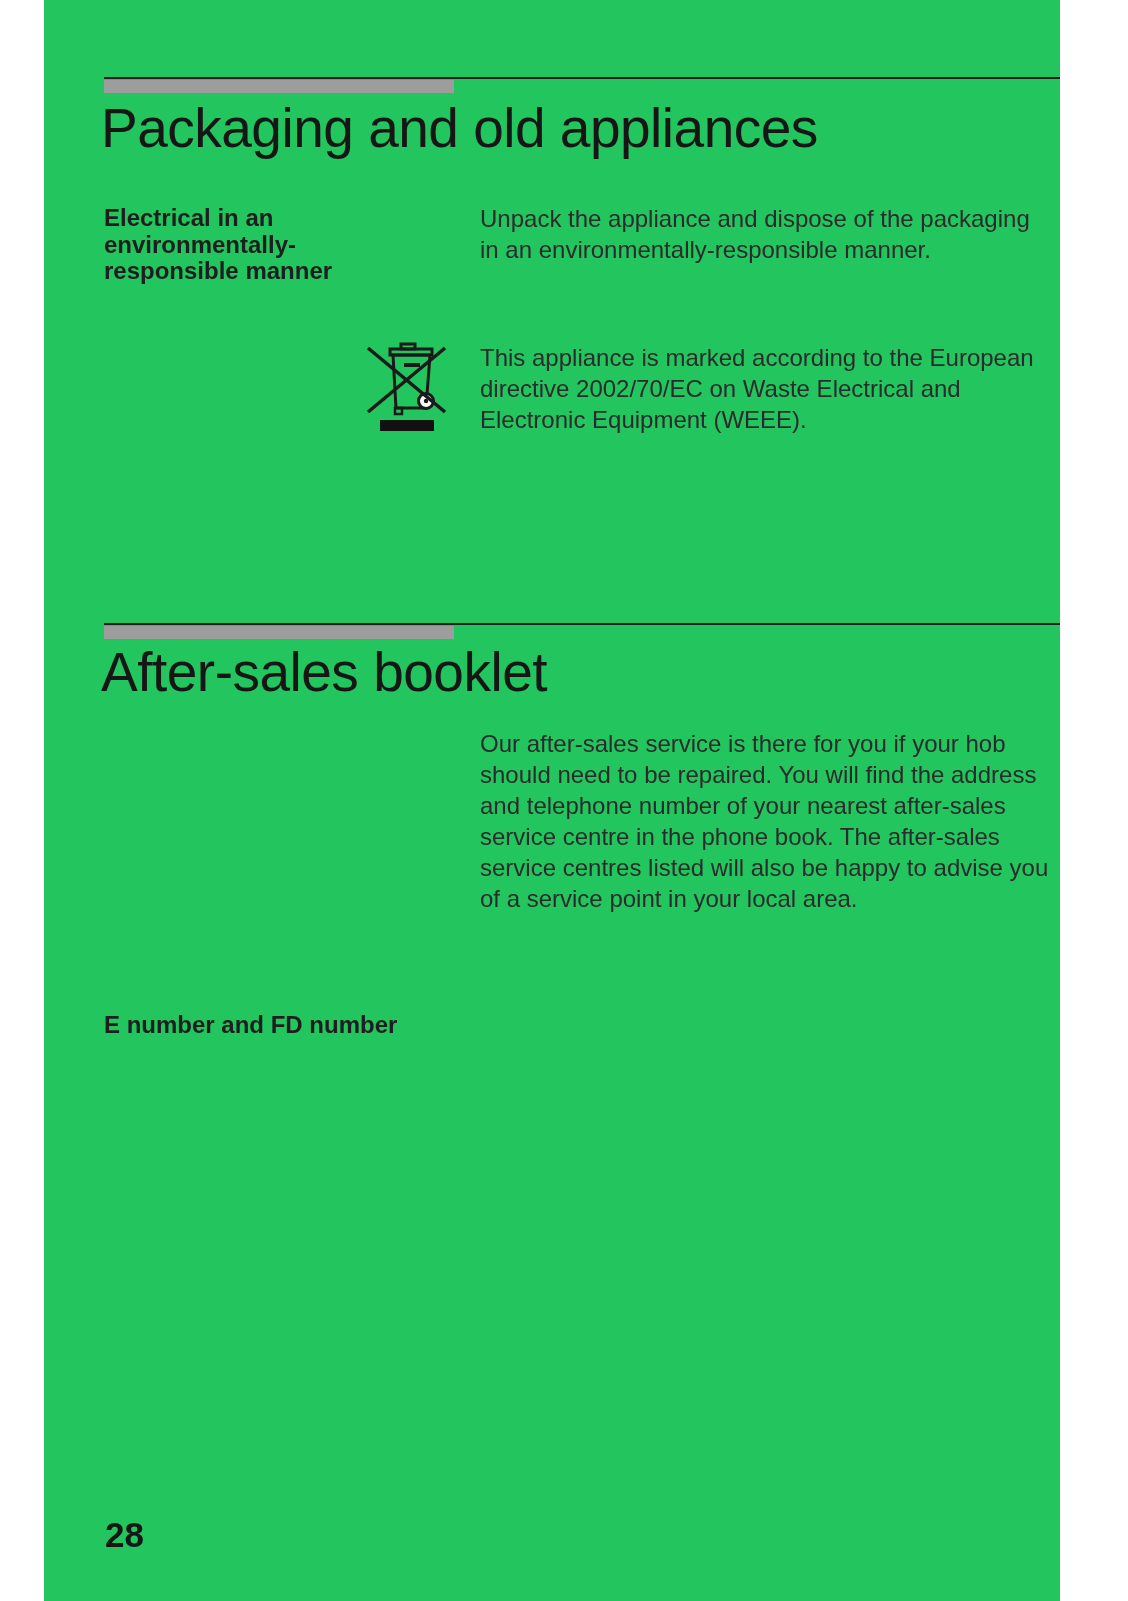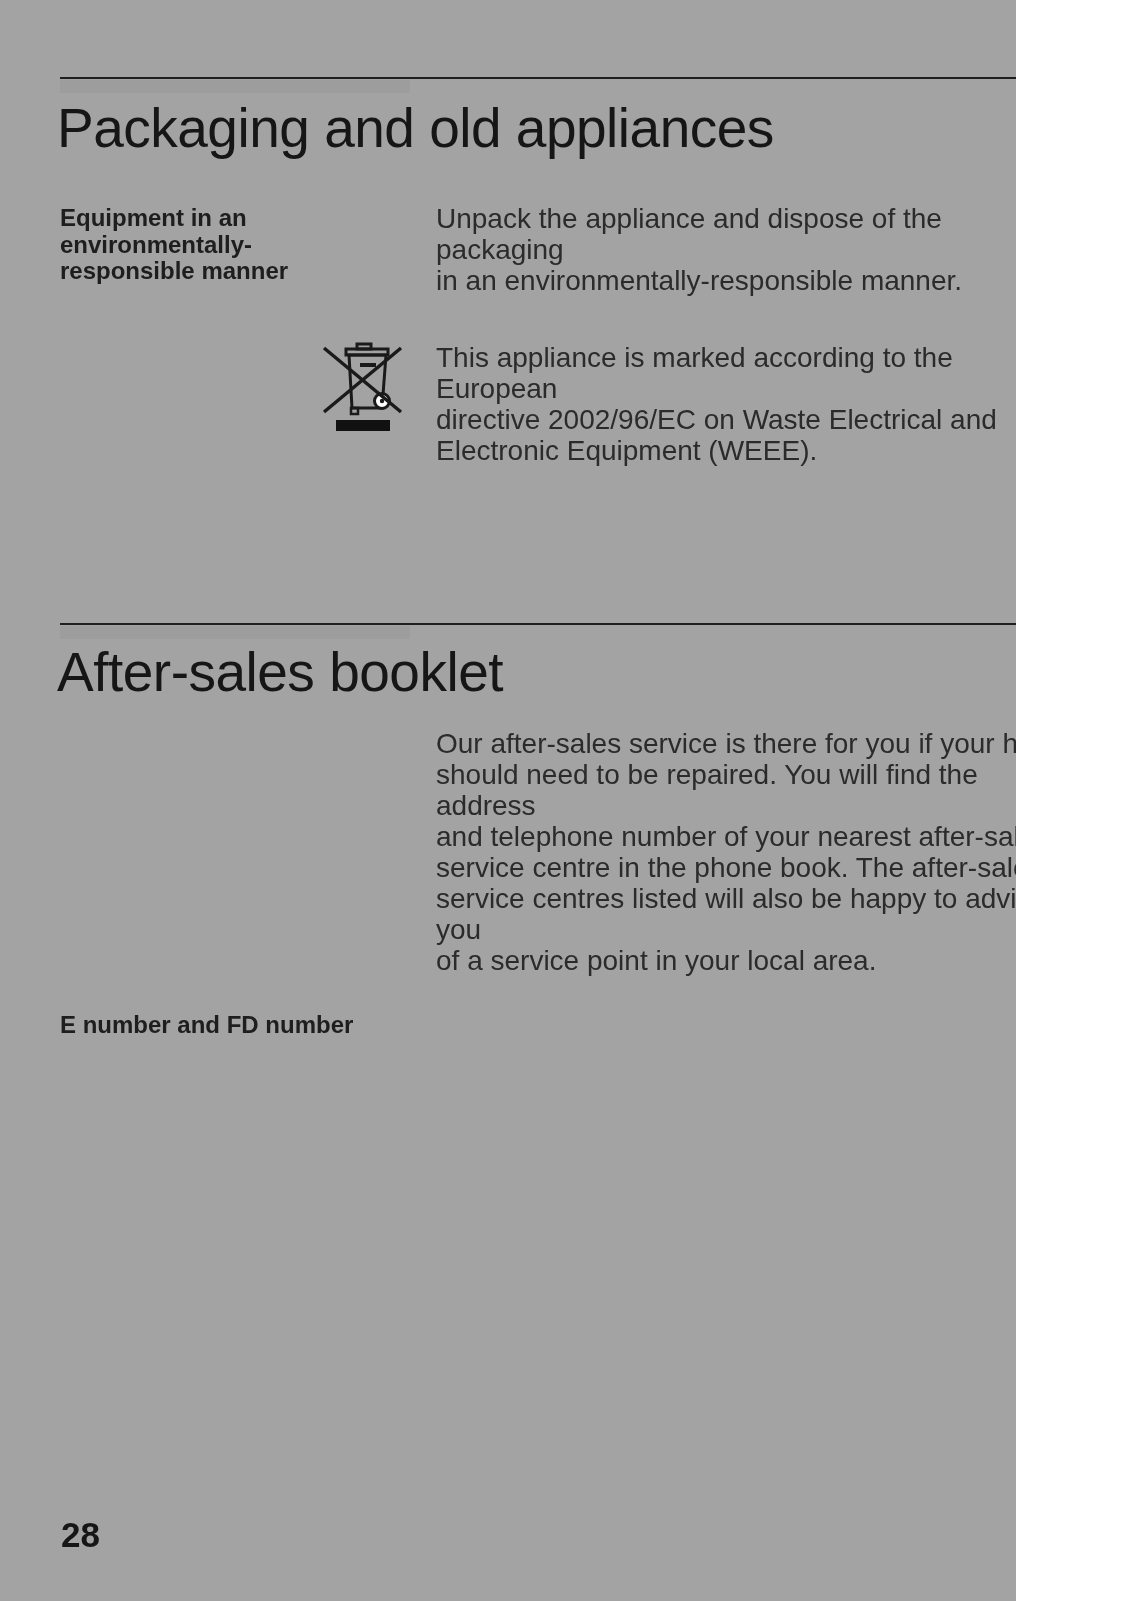--- a/index.html
+++ b/index.html
@@ -4,24 +4,25 @@
 <style>
   html, body {
     margin: 0;
     padding: 0;
     background: #ffffff;
   }
   .page {
     position: relative;
     width: 1016px;
     height: 1601px;
-    background: #a3a3a3;
+    background: #22c55e;
     font-family: "Liberation Sans", sans-serif;
     color: #2b2b2b;
     overflow: hidden;
+    margin-left: 44px;
   }
   .rule {
     position: absolute;
     left: 60px;
     width: 1003px;
     height: 2px;
     background: #1f1f1f;
   }
   .graybar {
     position: absolute;
@@ -50,21 +51,21 @@
     line-height: 26.5px;
     font-weight: 700;
     color: #1e1e1e;
     white-space: pre-line;
   }
   .body {
     position: absolute;
     left: 436px;
     width: 628px;
     margin: 0;
-    font-size: 28px;
+    font-size: 24px;
     line-height: 31px;
     font-weight: 400;
     color: #2b2b2b;
     white-space: pre-line;
   }
   .weee-icon-box {
     position: absolute;
     left: 322px;
     top: 338px;
     width: 82px;
@@ -99,21 +100,21 @@
 </style>
 </head>
 <body>
 
 <div class="page">
 
   <div class="rule" id="rule1"></div>
   <div class="graybar" id="graybar1"></div>
   <h1 class="title" id="title1">Packaging and old appliances</h1>
 
-  <div class="sidelabel" id="label1">Equipment in an
+  <div class="sidelabel" id="label1">Electrical in an
 environmentally-
 responsible manner</div>
 
   <p class="body" id="p1">Unpack the appliance and dispose of the packaging
 in an environmentally-responsible manner.</p>
 
   <div class="weee-icon-box">
     <svg width="82" height="95" viewBox="0 0 82 95" xmlns="http://www.w3.org/2000/svg" fill="none" stroke="#1a1a1a" stroke-width="3">
 
       <rect x="35" y="6" width="14" height="5"></rect>
@@ -130,21 +131,21 @@
       <circle cx="60" cy="63" r="2.2" fill="#1a1a1a" stroke="none"></circle>
 
       <line x1="2" y1="10" x2="79" y2="74" stroke-width="3.5"></line>
       <line x1="79" y1="10" x2="2" y2="74" stroke-width="3.5"></line>
 
       <rect x="14" y="82" width="54" height="11" fill="#111111" stroke="none"></rect>
     </svg>
   </div>
 
   <p class="body" id="p2">This appliance is marked according to the European
-directive 2002/96/EC on Waste Electrical and
+directive 2002/70/EC on Waste Electrical and
 Electronic Equipment (WEEE).</p>
 
 
   <div class="rule" id="rule2"></div>
   <div class="graybar" id="graybar2"></div>
   <h1 class="title" id="title2">After-sales booklet</h1>
 
   <p class="body" id="p4">Our after-sales service is there for you if your hob
 should need to be repaired. You will find the address
 and telephone number of your nearest after-sales

